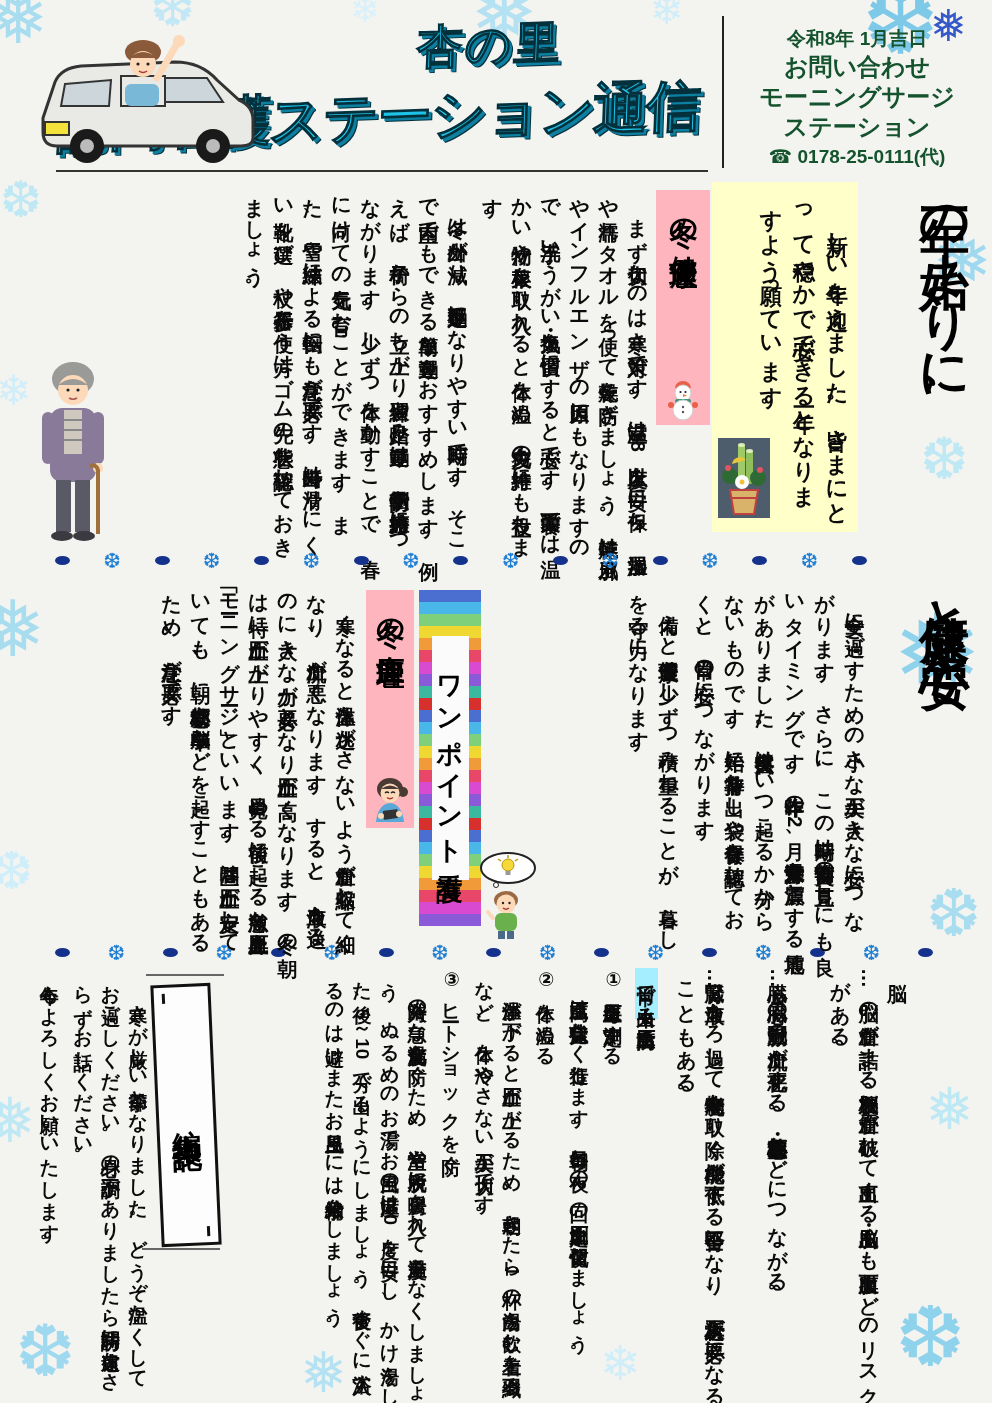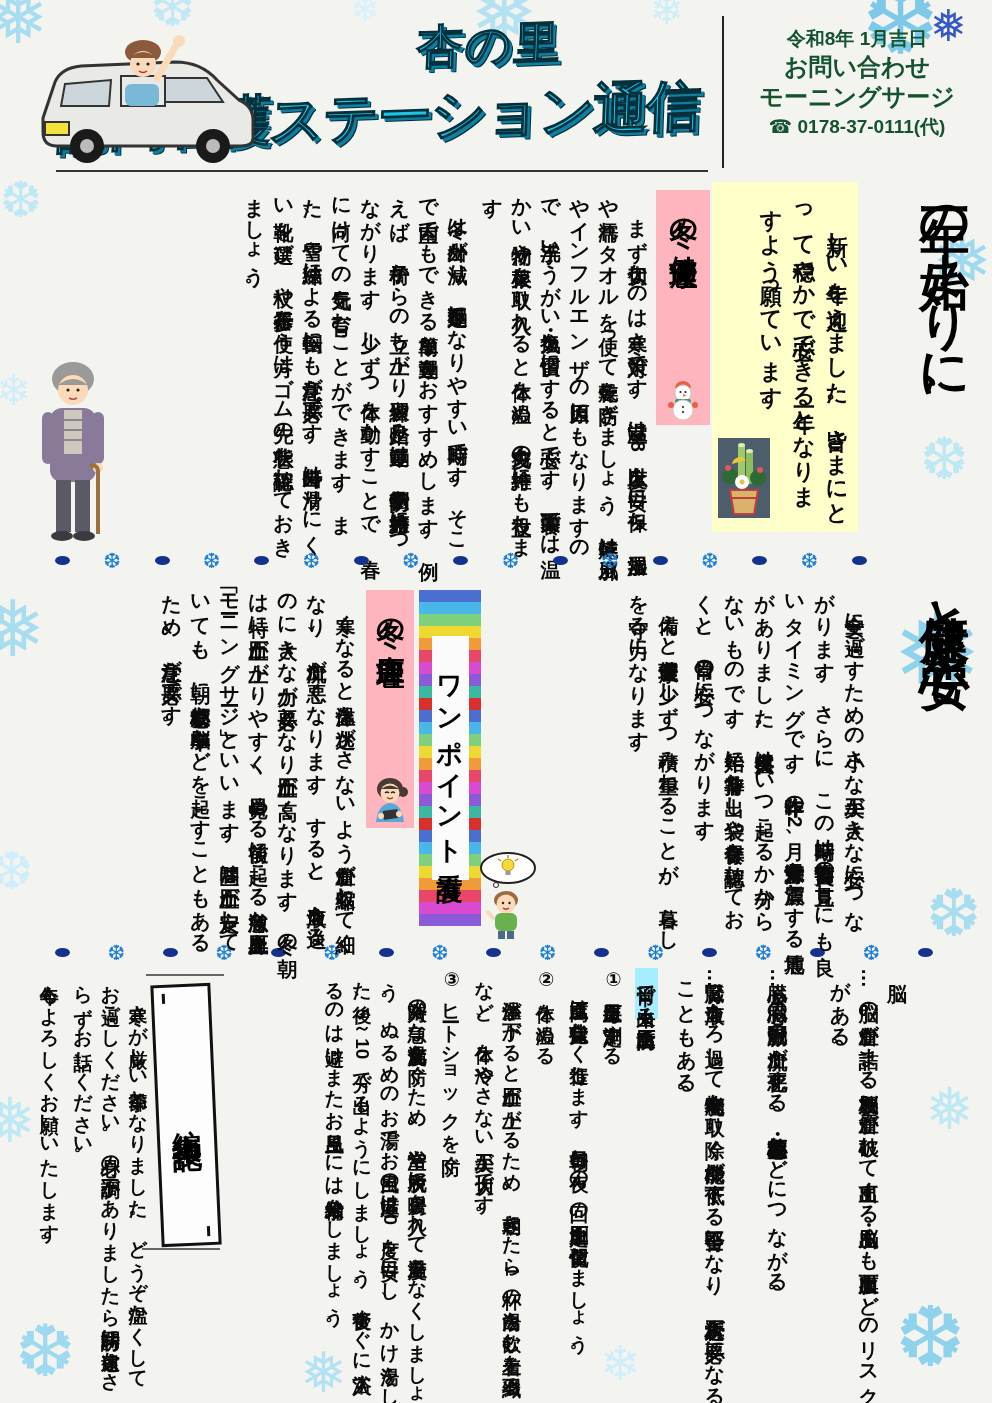--- a/index.html
+++ b/index.html
@@ -125,24 +125,25 @@
     <div class="title-block">
       <div class="title-l1">杏の里</div>
       <div class="title-l2">訪問看護ステーション通信</div>
     </div>
     <div class="hdr-vline"></div>
     <div class="hdr-right">
       <div class="hdr-date">令和8年 1月吉日</div>
       <div class="hdr-contact">
         <div>お問い合わせ</div>
         <div>モーニングサージ</div>
+        <div>ステーション</div>
       </div>
       <div class="hdr-phone">
         <span>☎</span>
-        <span>0178-37-0111(代)</span>
+        <span>0178-25-0111(代)</span>
       </div>
     </div>
     <div class="hdr-hline"></div>
   </div>
 
   <div class="headline" style="top:184px;height:376px;">一年の始まりに、</div>
   <div class="headline" style="top:578px;height:300px;">健康と安心を</div>
 
   <div class="greet-box">
     <div class="greet-text vtext">　新しい年を迎えました。皆さまにとって穏やかで安心できる一年となりますよう願っています。</div>

